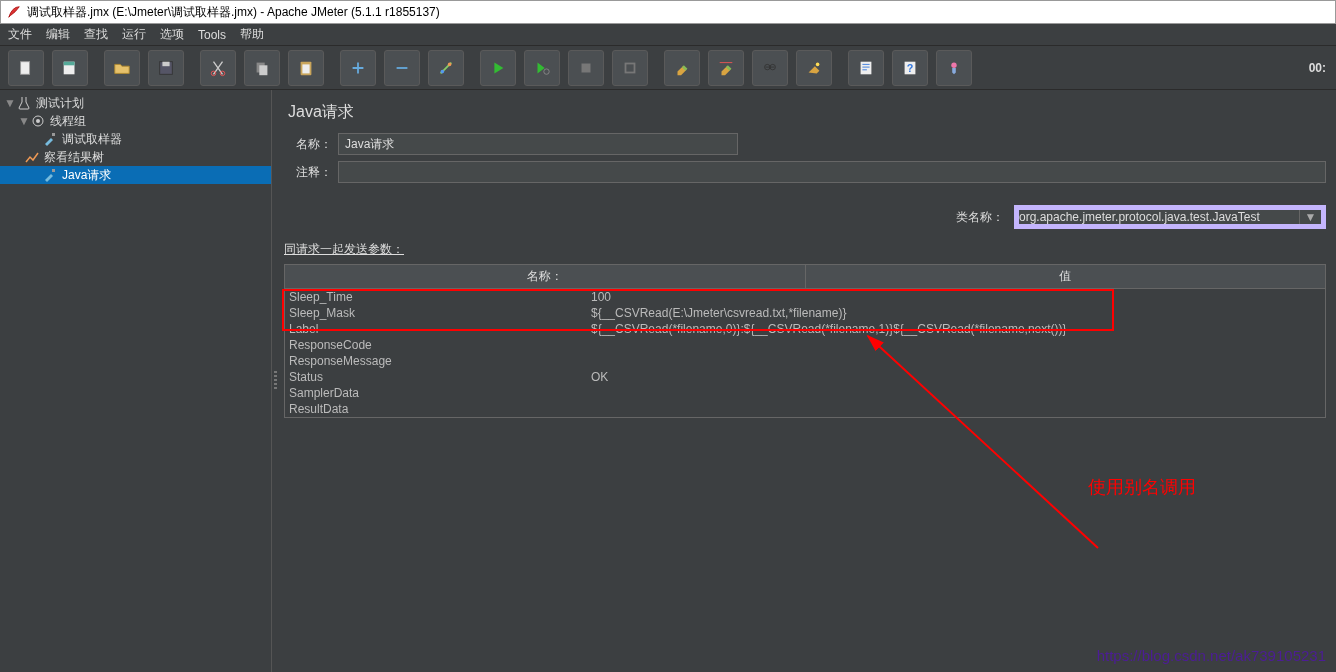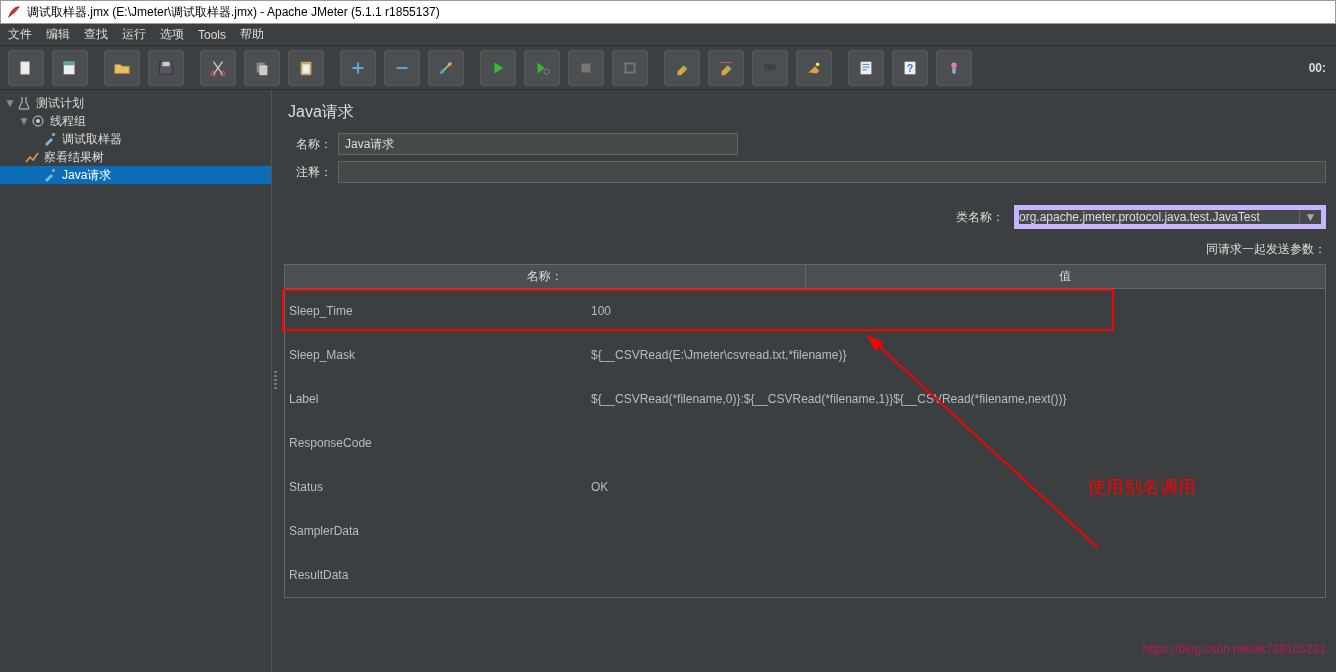--- a/index.html
+++ b/index.html
@@ -26,33 +26,33 @@
 .content { flex:1; background:#3c3f41; display:flex; flex-direction:column; padding:6px 10px 10px 6px; position:relative; }
 .ctitle { font-size:16px; color:#ddd; padding:6px 4px 10px 4px; }
 .form-row { display:flex; align-items:center; margin-bottom:6px; }
 .form-row label { width:48px; text-align:right; color:#ddd; margin-right:6px; }
 .form-row input { flex:0 0 400px; height:22px; background:#45494a; border:1px solid #666; color:#ddd; padding:0 6px; }
 .form-row.full input { flex:1; }
 .class-row { display:flex; align-items:center; justify-content:flex-end; margin:16px 0 12px 0; }
 .class-row label { color:#ddd; margin-right:10px; }
 .class-sel { width:312px; height:24px; background:#45494a; border:5px solid #c4b5fd; color:#ddd; display:flex; align-items:center; padding:0 0; position:relative; }
 .class-sel .arr { position:absolute; right:0; top:0; width:22px; height:100%; border-left:1px solid #666; display:flex; align-items:center; justify-content:center; color:#aaa; }
-.params-hdr { text-align:right; color:#ddd; margin-bottom:6px; }
+.params-hdr { text-align:left; color:#ddd; margin-bottom:6px;text-decoration:underline; }
 .ptable { border:1px solid #666; }
 .ptable .phdr { display:flex; background:#4b4f52; border-bottom:1px solid #666; }
 .ptable .phdr div { flex:1; text-align:center; padding:3px 0; color:#ddd; border-right:1px solid #666; }
 .ptable .phdr div:last-child { border-right:none; }
 .ptable .prow { display:flex; }
-.ptable .prow div { padding:15px 4px; color:#bbb; }
+.ptable .prow div { padding:1px 4px; color:#bbb; }
 .ptable .prow .c1 { width:302px; }
 .ptable .prow .c2 { flex:1; }
 .redbox { position:absolute; border:2px solid #ff0000; pointer-events:none; }
 .anno { position:absolute; color:#ff0000; font-size:18px; pointer-events:none; }
 .arrow-svg { position:absolute; pointer-events:none; }
-.watermark { position:absolute; right:10px; bottom:16px; color:#be185d; font-size:12px; }
+.watermark { position:absolute; right:10px; bottom:8px; color:#4c1d95; font-size:15px; }
 </style>
 </head>
 <body>
 
 <div class="titlebar">
   <span class="feather">
     <svg viewBox="0 0 16 16">
         <path d="M2 14 Q6 2 14 2 Q10 8 4 12 Z" fill="#d33" stroke="#a11"></path>
       </svg>
   </span>
@@ -294,20 +294,24 @@
             <div class="prow">
               <div class="c1">Sleep_Mask</div>
               <div class="c2">${__CSVRead(E:\Jmeter\csvread.txt,*filename)}</div>
             </div>
             <div class="prow">
               <div class="c1">Label</div>
               <div class="c2">${__CSVRead(*filename,0)}:${__CSVRead(*filename,1)}${__CSVRead(*filename,next())}</div>
             </div>
             <div class="prow">
               <div class="c1">ResponseCode</div>
+              <div class="c2"></div>
+            </div>
+            <div class="prow">
+              <div class="c1">ResponseMessage</div>
               <div class="c2"></div>
             </div>
             <div class="prow">
               <div class="c1">Status</div>
               <div class="c2">OK</div>
             </div>
             <div class="prow">
               <div class="c1">SamplerData</div>
               <div class="c2"></div>
             </div>

